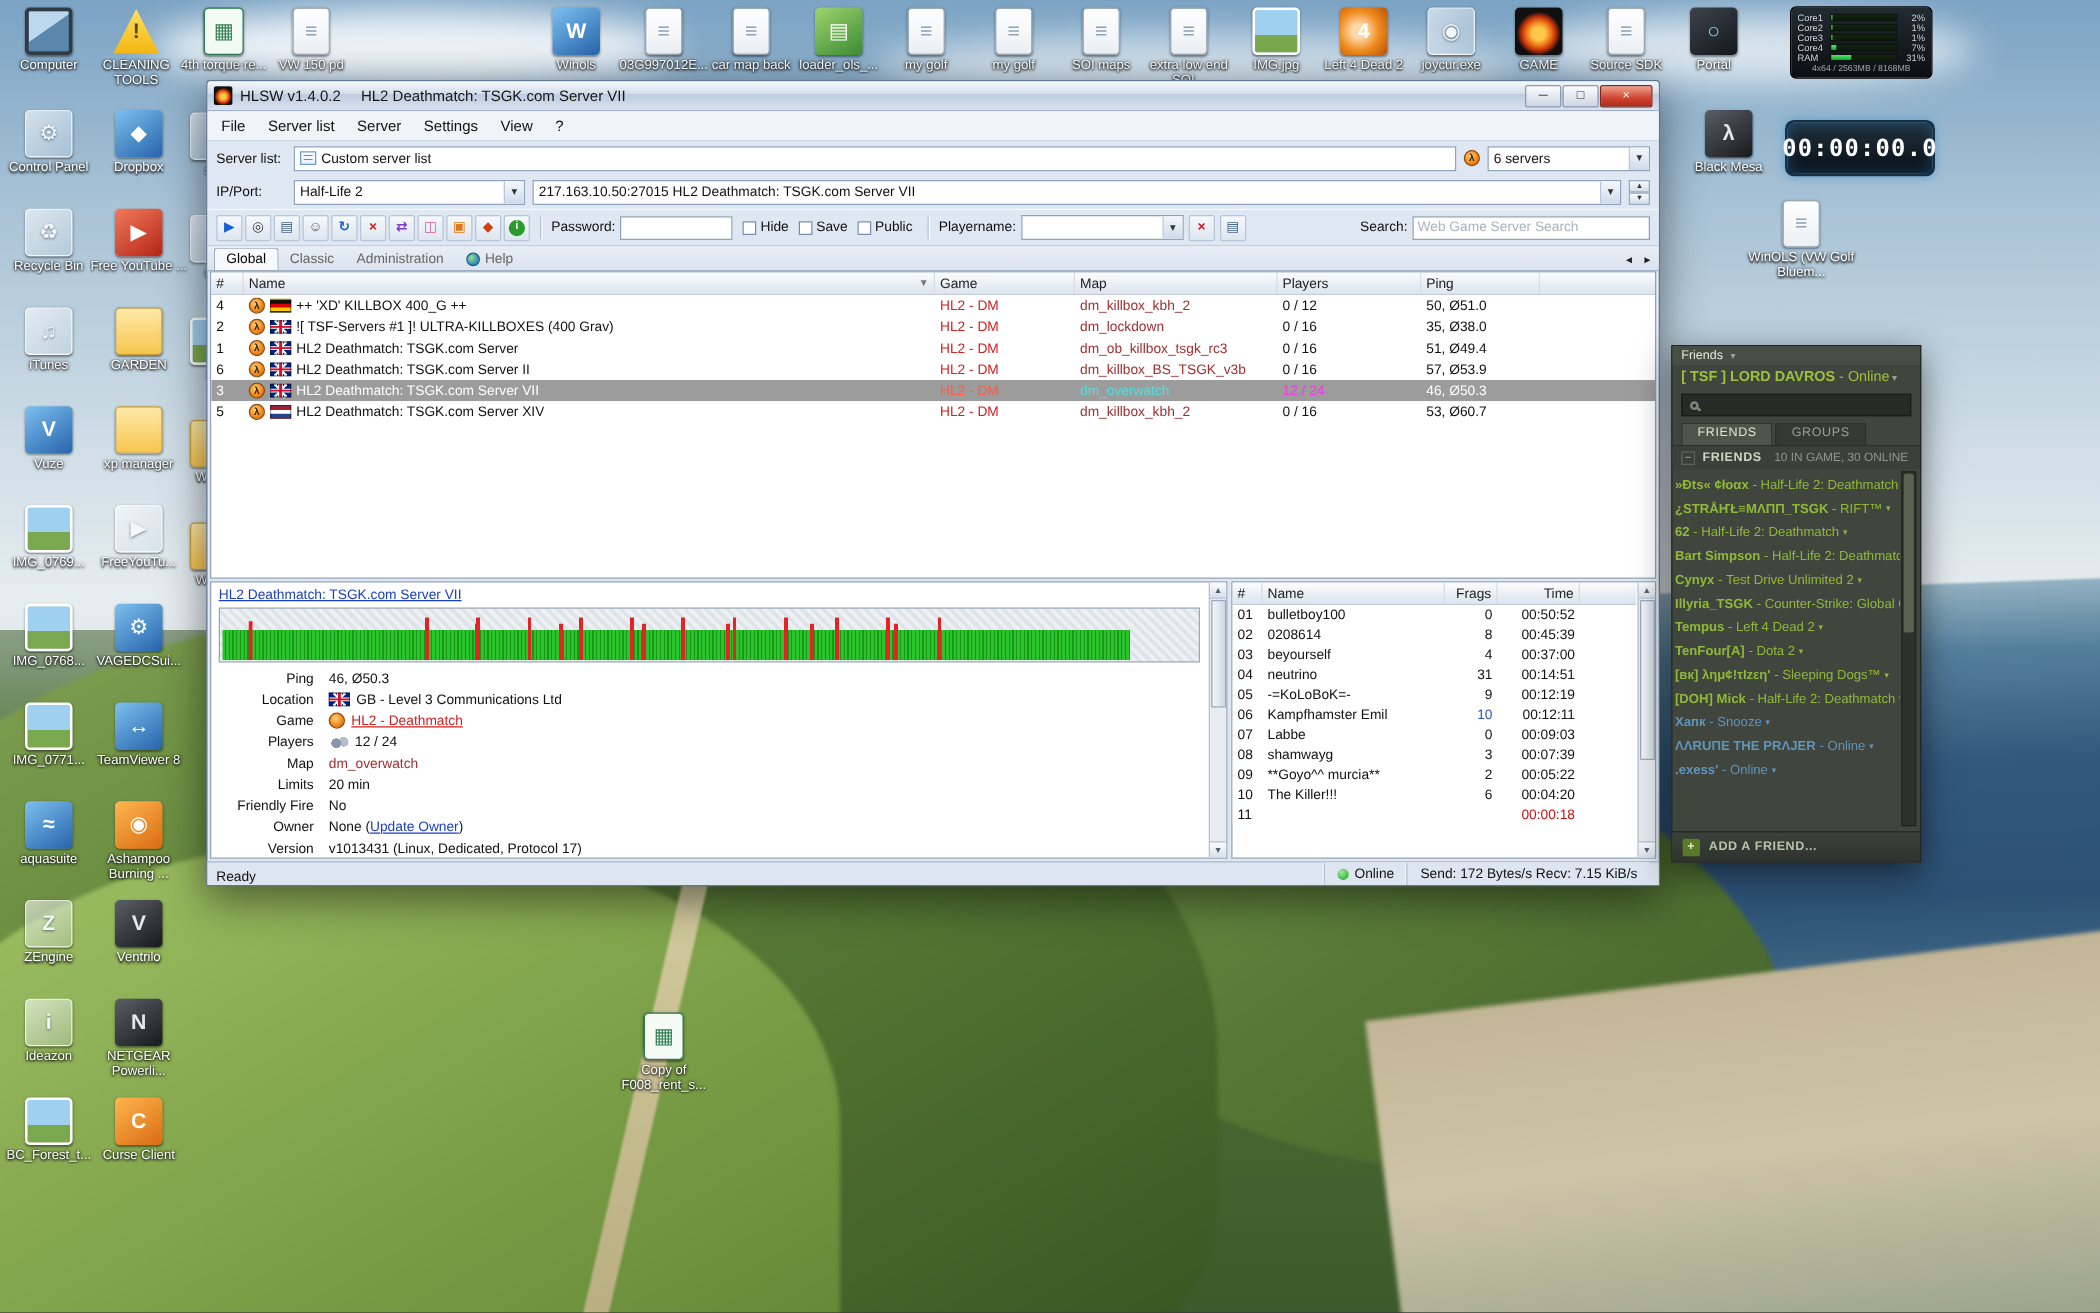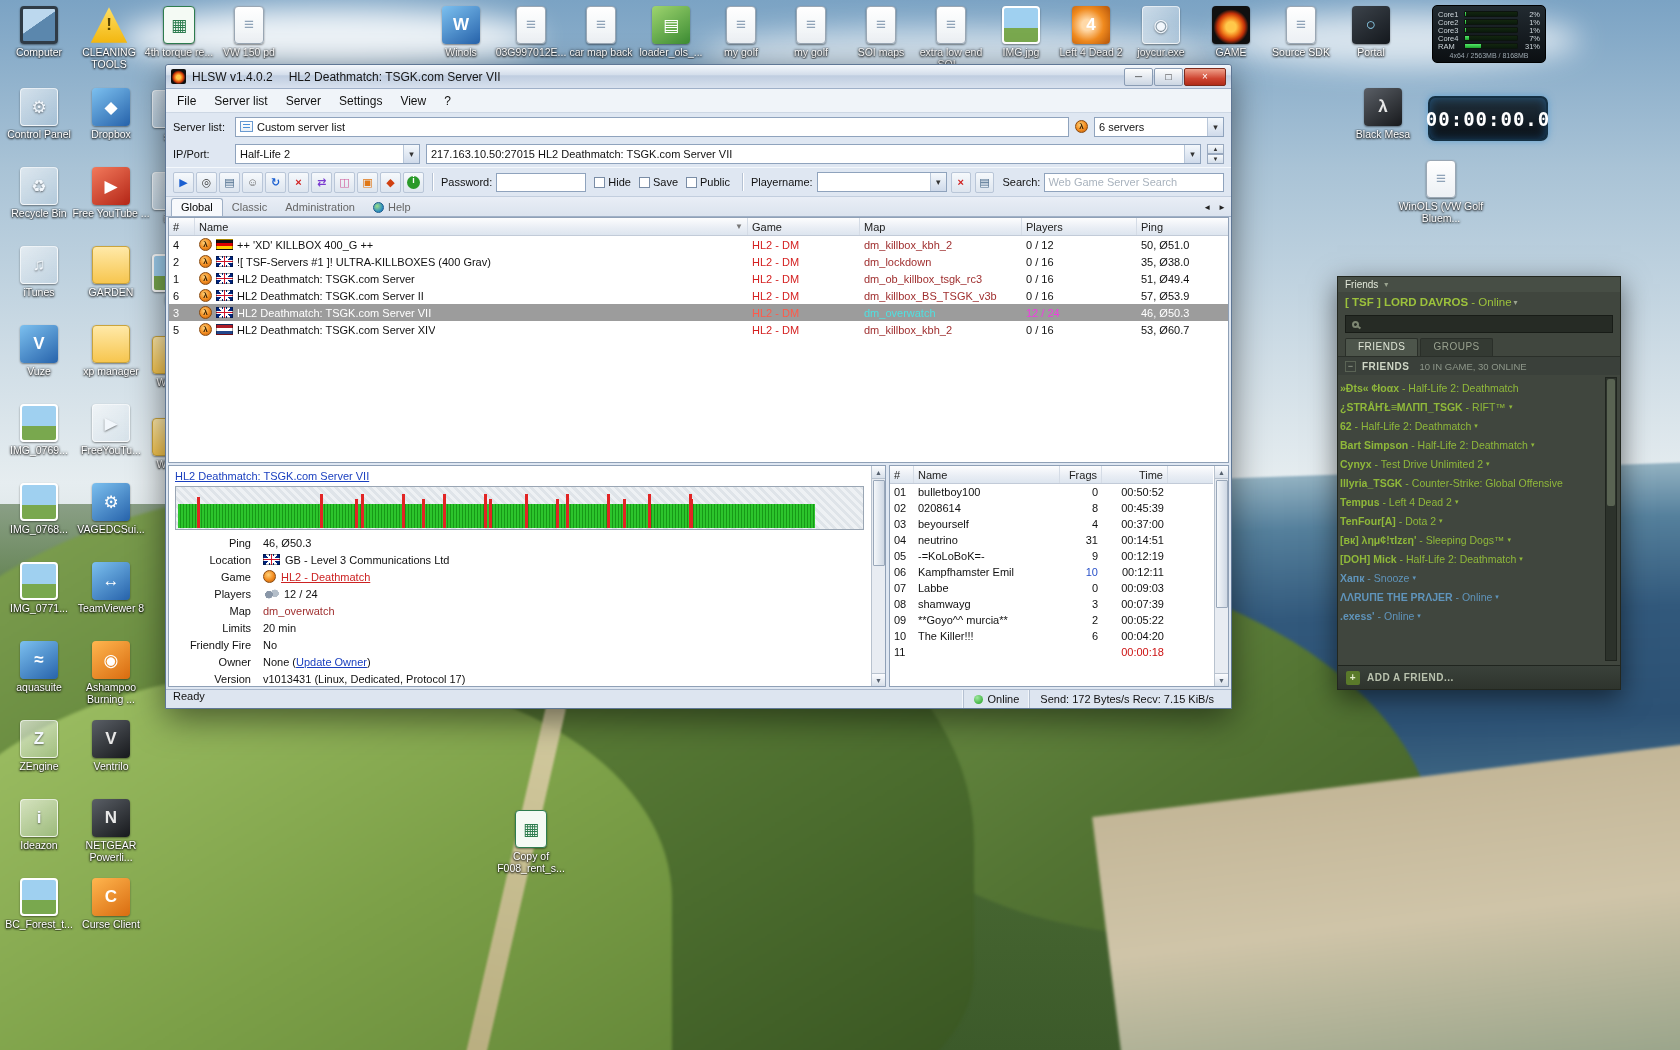--- a/index.html
+++ b/index.html
@@ -50,21 +50,21 @@
 
 .cpu{position:absolute;left:1432px;top:5px;width:114px;height:58px;z-index:4;background:linear-gradient(#222b31,#0b0f12);border:1px solid #000;border-radius:5px;padding:4px 5px 2px;display:flex;flex-direction:column}
 .cpu-row{display:flex;align-items:center;gap:3px;height:8px}
 .cpu-row .cl{width:23px;font-size:7.5px;color:#cdd5da}
 .cpu-row .cv{width:19px;text-align:right;font-size:7.5px;color:#cdd5da}
 .cpu-row .bar{flex:1;height:6px;border:1px solid #0c140e;background:linear-gradient(180deg,#13260f,#0a1a0c);position:relative;border-radius:1px}
 .cpu-row .bar i{position:absolute;left:0;top:0;bottom:0;background:linear-gradient(180deg,#54e868,#1da22e)}
 .cpu-foot{font-size:7px;color:#9aa6ae;text-align:center;margin-top:2px}
 .clockg{position:absolute;left:1428px;top:96px;width:120px;height:45px;z-index:4;background:linear-gradient(#20303c,#0a1016);border:2px solid #143044;border-radius:7px;box-shadow:0 0 7px rgba(70,150,210,.7),inset 0 0 10px rgba(40,110,170,.55);display:flex;align-items:center;justify-content:center;color:#fff;font-family:"DejaVu Sans Mono",monospace;font-size:19px;font-weight:bold;letter-spacing:1px}
 
-.win{position:absolute;left:165px;top:64px;width:1067px;height:645px;z-index:5;background:#dfe7f2;border:1px solid #5f7795;border-radius:3px 3px 0 0;box-shadow:0 10px 34px rgba(0,0,0,.5);display:flex;flex-direction:column;font-size:11px;color:#111}
+.win{position:absolute;left:165px;top:64px;width:1163px;height:645px;z-index:5;background:#dfe7f2;border:1px solid #5f7795;border-radius:3px 3px 0 0;box-shadow:0 10px 34px rgba(0,0,0,.5);display:flex;flex-direction:column;font-size:11px;color:#111}
 .titlebar{height:24px;flex:none;background:linear-gradient(180deg,#f4f8fc,#d2dcea 45%,#bfcde0 46%,#d8e1ee);display:flex;align-items:center;gap:6px;padding:0 5px;border-bottom:1px solid #9fb0c8;border-radius:3px 3px 0 0}
 .tile.small{width:15px;height:15px;border-radius:2px;box-shadow:none}
 .title{font-size:12px;color:#151515;white-space:nowrap}
 .title .t2{margin-left:16px}
 .winbtns{margin-left:auto;display:flex;gap:1px}
 .wbtn{width:29px;height:18px;border:1px solid #8a9cb4;border-radius:2px;background:linear-gradient(#fdfdfd,#ccd6e3);font-size:10px;display:flex;align-items:center;justify-content:center;color:#333;cursor:pointer}
 .wbtn.close{background:linear-gradient(#f0a28c,#ce4430 60%,#b02c1a);color:#fff;width:42px;border-color:#7c2a1c}
 .menubar{height:24px;flex:none;display:flex;align-items:center;background:#f0f4f9;border-bottom:1px solid #cdd7e4;padding:0 2px}
 .menu-item{padding:3px 9px;font-size:12px;cursor:default}
 .frow{height:27px;flex:none;display:flex;align-items:center;gap:6px;padding:0 7px;background:#dfe7f2}
@@ -151,26 +151,26 @@
 .sthumb{width:12px;background:linear-gradient(90deg,#f4f7fa,#cfd8e4);border:1px solid #9aa8ba;border-radius:1px;cursor:grab}
 .t1{height:86px;margin-top:1px}
 .t2{height:128px;margin-top:1px}
 .p-num{width:24px}
 .p-name{width:146px}
 .p-frags{width:42px;text-align:right;justify-content:flex-end}
 .p-time{width:66px;text-align:right;justify-content:flex-end}
 .prow{display:flex;height:16px;align-items:center;font-size:11px;background:#fff}
 .p-frags.hot{color:#2850c8}
 .p-time.neg{color:#cc1111}
-.statusbar{height:19px;flex:none;display:flex;align-items:flex-start;background:#dde5f0;border-top:1px solid #aab8cc;font-size:11px;padding:0 7px}
+.statusbar{height:19px;flex:none;display:flex;align-items:flex-end;background:#dde5f0;border-top:1px solid #aab8cc;font-size:11px;padding:0 7px}
 .sb-right{margin-left:auto;display:flex;height:100%}
 .sb-seg{border-left:1px solid #b5c1d2;box-shadow:-1px 0 0 #f2f6fb;padding:0 10px;display:flex;align-items:center;gap:5px}
 .dot{width:9px;height:9px;border-radius:50%;background:radial-gradient(circle at 35% 30%,#9fe89f,#1fa01f)}
 
-.steam{position:absolute;left:1337px;top:276px;width:284px;height:414px;z-index:6;background:#40463e;border:1px solid #23271f;box-shadow:0 8px 26px rgba(0,0,0,.55);display:flex;flex-direction:column;color:#c3cabb}
+.steam{position:absolute;left:1337px;top:276px;width:200px;height:414px;z-index:6;background:#40463e;border:1px solid #23271f;box-shadow:0 8px 26px rgba(0,0,0,.55);display:flex;flex-direction:column;color:#c3cabb}
 .st-cap{height:15px;flex:none;display:flex;align-items:center;gap:4px;padding:0 7px;font-size:10px;color:#e2e8da;background:#474e45}
 .caret{font-size:8px;color:#9aa38f;margin-left:2px}
 .st-user{height:20px;flex:none;display:flex;align-items:center;padding:0 7px;font-size:11.5px;color:#9cc23c;white-space:nowrap;cursor:pointer}
 .st-user .uname{font-weight:bold}
 .st-user .usep{white-space:pre}
 .st-search{height:18px;flex:none;margin:3px 7px;background:#262b25;border:1px solid #181c17;display:flex;align-items:center;gap:6px;padding:0 6px;cursor:text}
 .mag{width:7px;height:7px;border:2px solid #7d8672;border-radius:50%;position:relative;flex:none}
 .mag::after{content:"";position:absolute;width:5px;height:2px;background:#7d8672;right:-4px;bottom:-2px;transform:rotate(40deg)}
 .st-searchtext{font-size:10px;color:#6e7765}
 .st-tabs{height:21px;flex:none;display:flex;gap:2px;padding:2px 7px 0;border-bottom:1px solid #2a2f29}

